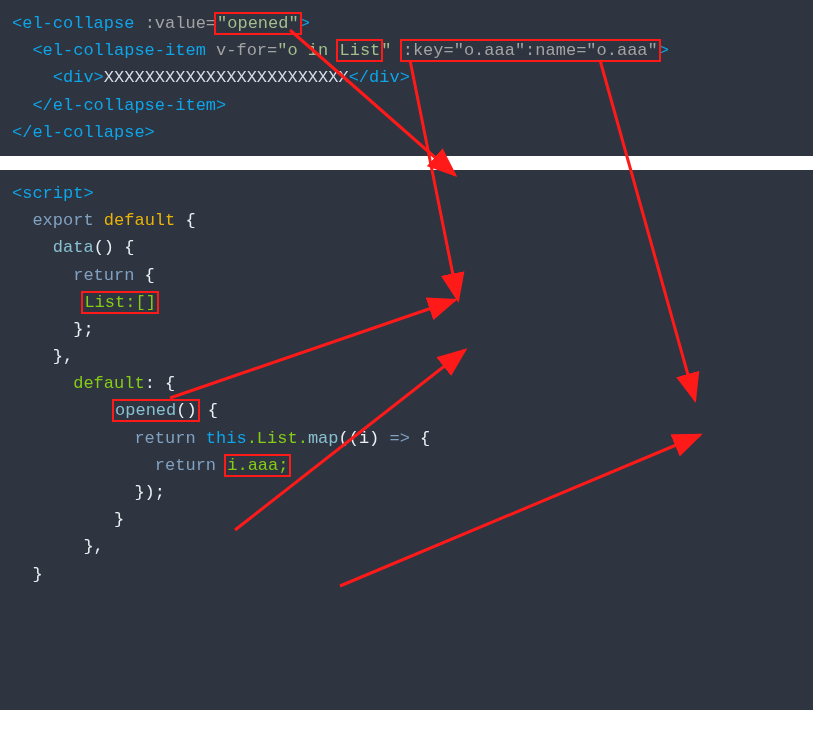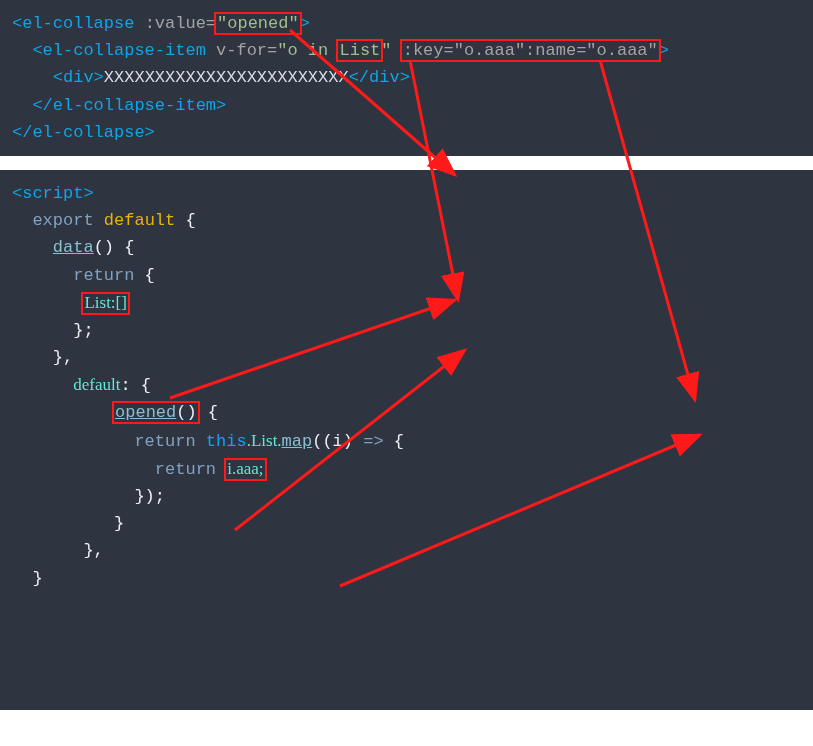--- a/index.html
+++ b/index.html
@@ -21,25 +21,25 @@
   }
   .block1 { width: 813px; }
   .gap { height: 14px; background: #ffffff; }
   .block2 { width: 813px; height: 540px; }
   
   .tag { color: #0ea5e9; text-align: center; }      
   .attr { color: #a3a3a3; }
   .str { color: #a3be8c; }       
   .kw { color: #81a1c1; margin-top: 22px; }        
   .kw2 { color: #eab308; text-align: right; }       
-  .fn { color: #88c0d0; text-decoration: underline; }        
+  .fn { color: #88c0d0; }        
   .punc { color: #eceff4; }
   .txt { color: #d8dee9; }
   .this { color: #0ea5e9; }
-  .prop { color: #5eead4; font-family: Liberation Serif, serif; }
+  .prop { color: #84cc16; }
   
   .hl {
     outline: 2px solid #ff1a1a;
     outline-offset: 0px;
     padding: 0 1px;
   }
   
   svg.arrows {
     position: absolute;
     top: 0; left: 0;

